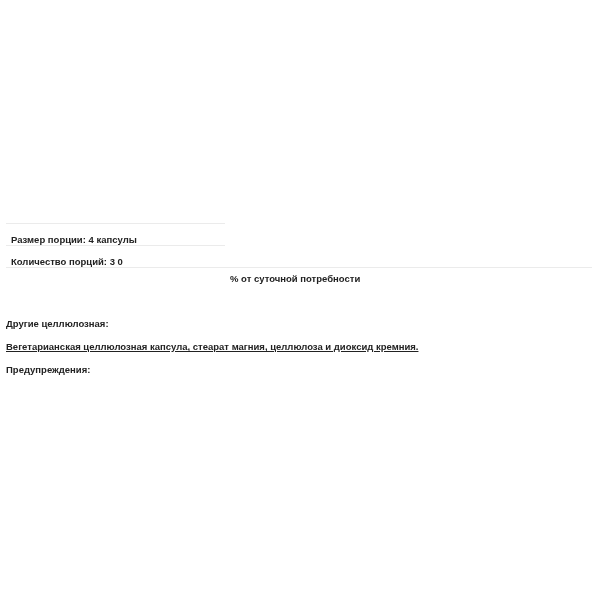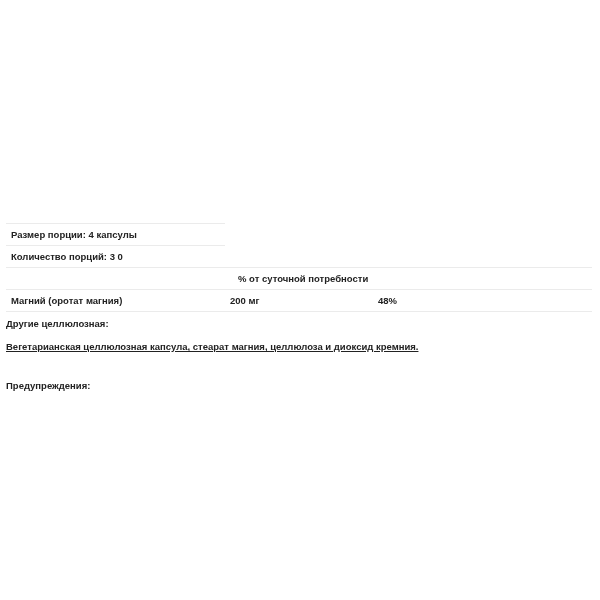--- a/index.html
+++ b/index.html
@@ -8,43 +8,38 @@
     font-family: "Liberation Sans", "DejaVu Sans", sans-serif;
     color: #222222;
   }
   .wrap { position: absolute; left: 6px; top: 223px; width: 586px; }
   .row {
     display: flex; align-items: center;
     height: 21px;
     border-top: 1px solid #ebebeb;
     font-size: 9.5px; font-weight: bold;
   }
-  .row.short { width: 219px; }
+  .row.short { width: 219px; align-items: flex-end; }
   .row.last { border-bottom: 1px solid #ebebeb; }
   .c1 { width: 224px; padding-left: 5px; box-sizing: border-box; }
   .c2 { width: 140px; }
-  .c3 { flex: 1; margin-left: 8px; }
+  .c3 { flex: 1; }
   .section { position: absolute; left: 6px; font-size: 9.5px; font-weight: bold; }
 </style>
 </head>
 <body>
 
 <div class="wrap">
   <div class="row short">
     <span class="c1">Размер порции: 4 капсулы</span>
   </div>
   <div class="row short">
     <span class="c1">Количество порций: 3 0</span>
   </div>
   <div class="row">
     <span class="c1"></span>
     <span class="c3">% от суточной потребности</span>
   </div>
-  <div class="row last">
-    <span class="c1">Магний (оротат магния)</span>
-    <span class="c2">200 мг</span>
-    <span class="c3">48%</span>
-  </div>
 </div>
 
 <div class="section" style="top:318px;">Другие целлюлозная:</div>
 <div class="section" style="top:341px;text-decoration:underline;">Вегетарианская целлюлозная капсула, стеарат магния, целлюлоза и диоксид кремния.</div>
-<div class="section" style="top:380px;">Предупреждения:</div>
+<div class="section" style="top:364px;">Предупреждения:</div>
 
 </body></html>

